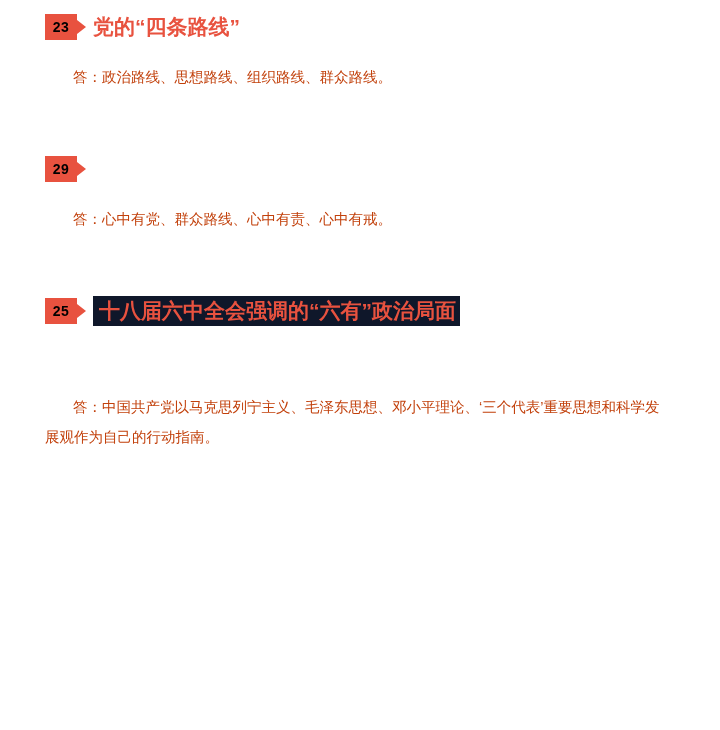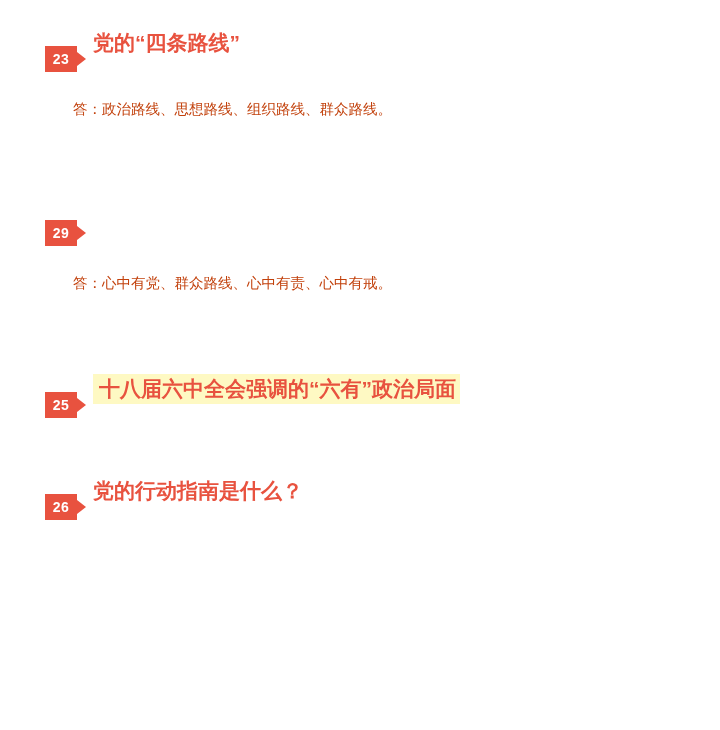--- a/index.html
+++ b/index.html
@@ -30,27 +30,26 @@
     position: relative;
   }
   .num-badge {
     position: relative;
     display: inline-flex;
     align-items: center;
     justify-content: center;
     width: 32px;
     height: 26px;
     background: #e8523f;
-    color: #ffffff;
+    color: #000000;
     font-size: 14px;
     font-weight: bold;
     letter-spacing: 0.5px;
     font-family: "Liberation Sans", "DejaVu Sans", sans-serif;
     flex: 0 0 auto;
-    margin-top: 32px;
   }
   .num-badge::after {
     content: "";
     position: absolute;
     right: -9px;
     top: 50%;
     transform: translateY(-50%);
     width: 0;
     height: 0;
     border-top: 7px solid transparent;
@@ -59,21 +58,21 @@
   }
   .q-title {
     margin-left: 16px;
     font-size: 21px;
     font-weight: bold;
     color: #e8523f;
     line-height: 26px;
     white-space: nowrap;
   }
   .q-title.highlight {
-    background: #fef9c3;
+    background: #0f172a;
     padding: 2px 4px 2px 6px;
   }
   .answer {
     margin-top: 22px;
     font-size: 14.5px;
     line-height: 30px;
     color: #c2410c;
     text-indent: 28px;
     padding-right: 2px;
   }
@@ -107,19 +106,16 @@
   <div class="qa-block">
     <div class="q-head">
       <span class="num-badge">25</span>
       <span class="q-title highlight">十八届六中全会强调的“六有”政治局面</span>
     </div>
   </div>
 
   <div style="height:44px"></div>
 
   <div class="qa-block">
-    <div class="q-head">
-      <span class="num-badge">26</span>
-      <span class="q-title">党的行动指南是什么？</span>
-    </div>
+    <div class="answer">答：中国共产党以马克思列宁主义、毛泽东思想、邓小平理论、‘三个代表’重要思想和科学发展观作为自己的行动指南。</div>
   </div>
 
 </div>
 
 </body></html>

